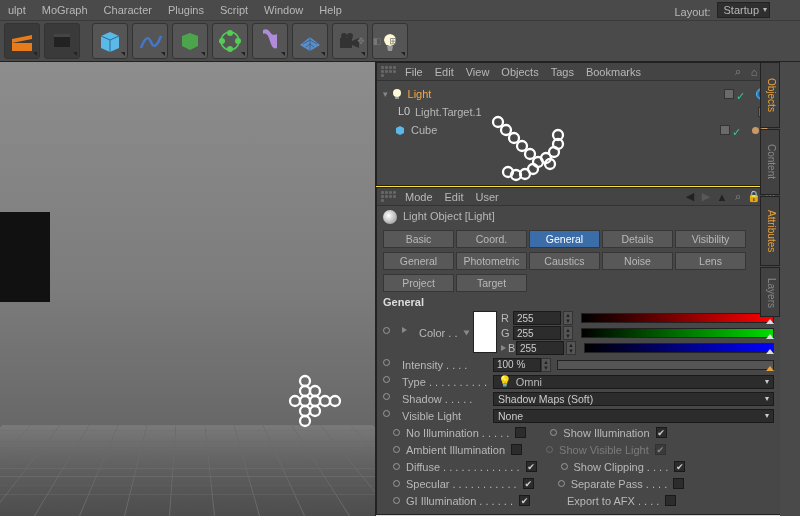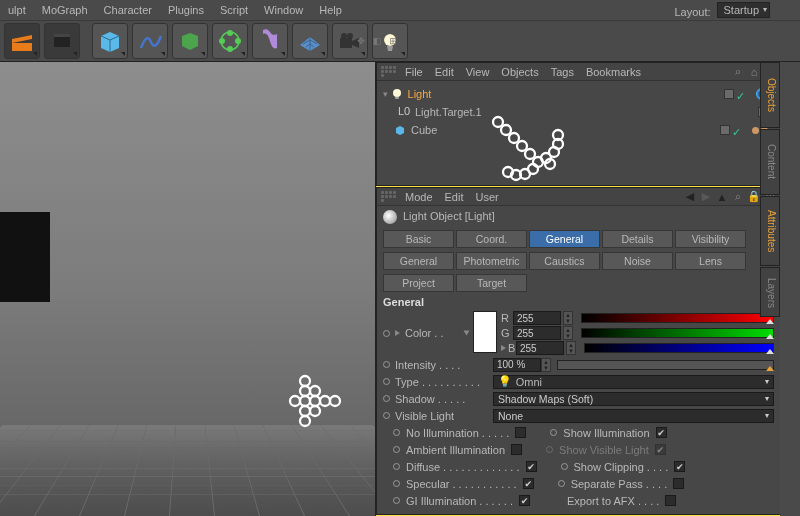--- a/index.html
+++ b/index.html
@@ -55,21 +55,21 @@
 .ring { width:12px;height:12px; border:1.5px solid #4bf; border-radius:50%; box-shadow:0 0 0 1.5px #38d inset;}
 
 
 .attr-title { padding:4px 6px; display:flex; align-items:flex-start; gap:6px;}
 .attr-title .lic { width:14px; height:14px; border-radius:50%; background:radial-gradient(circle at 40% 40%, #fff, #aaa 70%);}
 .tabrow { display:flex; gap:2px; padding:2px 6px; flex-wrap:wrap;}
 .tab { background:#585858; border:1px solid #363636; padding:2px 0; text-align:center; flex:0 0 71px; font-size:10.5px;}
 .tab.active { background:#3b6da8; color:#fff;}
 .section-head { padding:2px 6px; color:#ddd; font-weight:bold; font-size:11px;}
 .prow { display:flex; align-items:center; padding:1px 6px; min-height:17px;}
-.prow .plabel { width:110px; display:flex; align-items:center; gap:5px; font-size:10.5px;}
+.prow .plabel { width:110px; display:flex; align-items:flex-start; gap:12px; font-size:10.5px;}
 .tri2 { width:0;height:0; border-top:3.5px solid transparent; border-bottom:3.5px solid transparent; border-left:5px solid #888;}
 .rad { width:7px; height:7px; border-radius:50%; border:1px solid #999; display:inline-block; position:relative;}
 .numbox { background:#2c2c2c; border:1px solid #1a1a1a; height:14px; width:48px; padding:0 3px; color:#ccc; font-size:10px; display:flex; align-items:center;}
 .spinner { width:10px; height:14px; background:#555; border:1px solid #333; display:flex; flex-direction:column;}
 .spinner i{flex:1; display:flex;align-items:center;justify-content:center;font-size:6px;color:#222;font-style:normal;}
 .select { background:#2c2c2c; border:1px solid #1a1a1a; height:14px; padding:0 4px; display:flex; align-items:center; flex:1; color:#ccc; position:relative; font-size:10.5px;}
 .select:after{content:'▾'; position:absolute; right:4px; font-size:8px;}
 .swatch { width:24px; height:42px; background:#fff; border:1px solid #222; margin-right:4px;}
 .slider { flex:1; height:10px; margin-left:6px; position:relative; border:1px solid #222;}
 .slider.red { background:linear-gradient(90deg,#000,#f00);}

